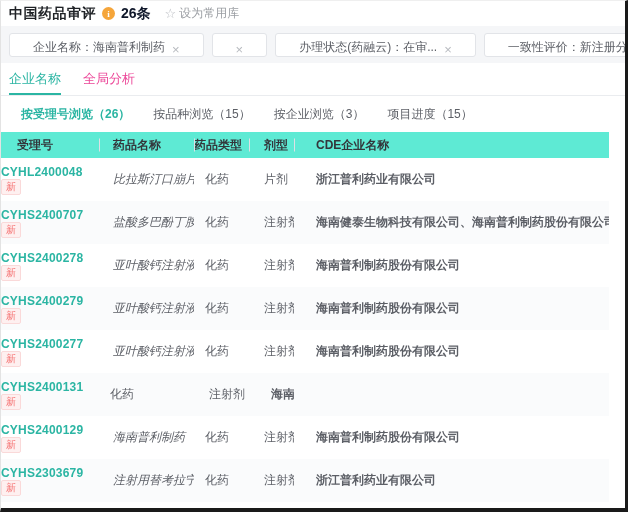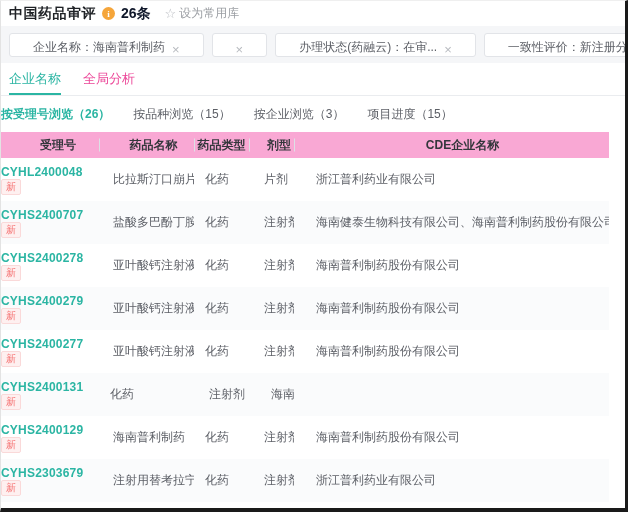--- a/index.html
+++ b/index.html
@@ -52,54 +52,54 @@
   .tabs {
     display: flex; gap: 22px; padding: 0 8px;
     border-bottom: 1px solid #eaecef; height: 33px; align-items: stretch;
   }
   .tab {
     font-size: 13px; color: #ec4899; display: flex; align-items: center;
     border-bottom: 2px solid transparent; cursor: pointer; padding-top: 2px;
   }
   .tab.active { color: #2bb5a3; border-bottom-color: #2bb5a3; }
   
-  .subtabs { display: flex; gap: 23px; padding: 10px 8px 9px 0; }
+  .subtabs { display: flex; gap: 23px; padding: 10px 8px 9px 20px; }
   .subtab { font-size: 12px; color: #5c5f66; cursor: pointer; white-space: nowrap; }
   .subtab.active { color: #2bb5a3; font-weight: bold; }
   
   .table-wrap { margin-right: 16px; }
   .thead, .trow {
     display: grid;
     grid-template-columns: 98px 95px 55px 45px 1fr;
   }
   .thead {
-    background: #f9a8d4; height: 26px; align-items: center; text-align: center;
+    background: #5eead4; height: 26px; align-items: center;
   }
   .th {
     font-size: 12px; font-weight: bold; color: #33363b; position: relative;
     white-space: nowrap;
   }
   .th:nth-child(1) { padding-left: 16px; }
   .th:nth-child(2) { padding-left: 14px; }
   .th:nth-child(3) { padding-left: 0; }
   .th:nth-child(4) { padding-left: 15px; }
   .th:nth-child(5) { padding-left: 22px; }
   .th + .th::before {
     content: ""; position: absolute; left: 0; top: 50%;
     transform: translateY(-50%);
     width: 1px; height: 13px; background: #dde0e5;
   }
   .trow { height: 43px; align-items: center; background: #fff; }
   .trow:nth-child(even) { background: #fafbfc; }
   .cell { font-size: 12px; color: #5c5f66; white-space: nowrap; overflow: hidden; }
   .c1 { display: flex; flex-direction: column; align-items: flex-start; gap: 0; }
-  .c2 { padding-left: 14px; }
+  .c2 { padding-left: 14px; font-style: italic; }
   .c3 { padding-left: 11px; }
   .c4 { padding-left: 15px; }
-  .c5 { padding-left: 22px; padding-right: 2px; }
+  .c5 { padding-left: 22px; padding-right: 2px; font-weight: bold; }
   .acc {
     font-size: 12px; font-weight: bold; color: #2bb5a3;
     text-decoration: none; cursor: pointer; letter-spacing: .2px;
   }
   .newbadge {
     font-size: 10px; color: #f56c6c; background: #fef0f0;
     border: 1px solid #fad9d9; border-radius: 2px;
     padding: 1px 4px 2px 4px; line-height: 1.1;
   }
 </style>

